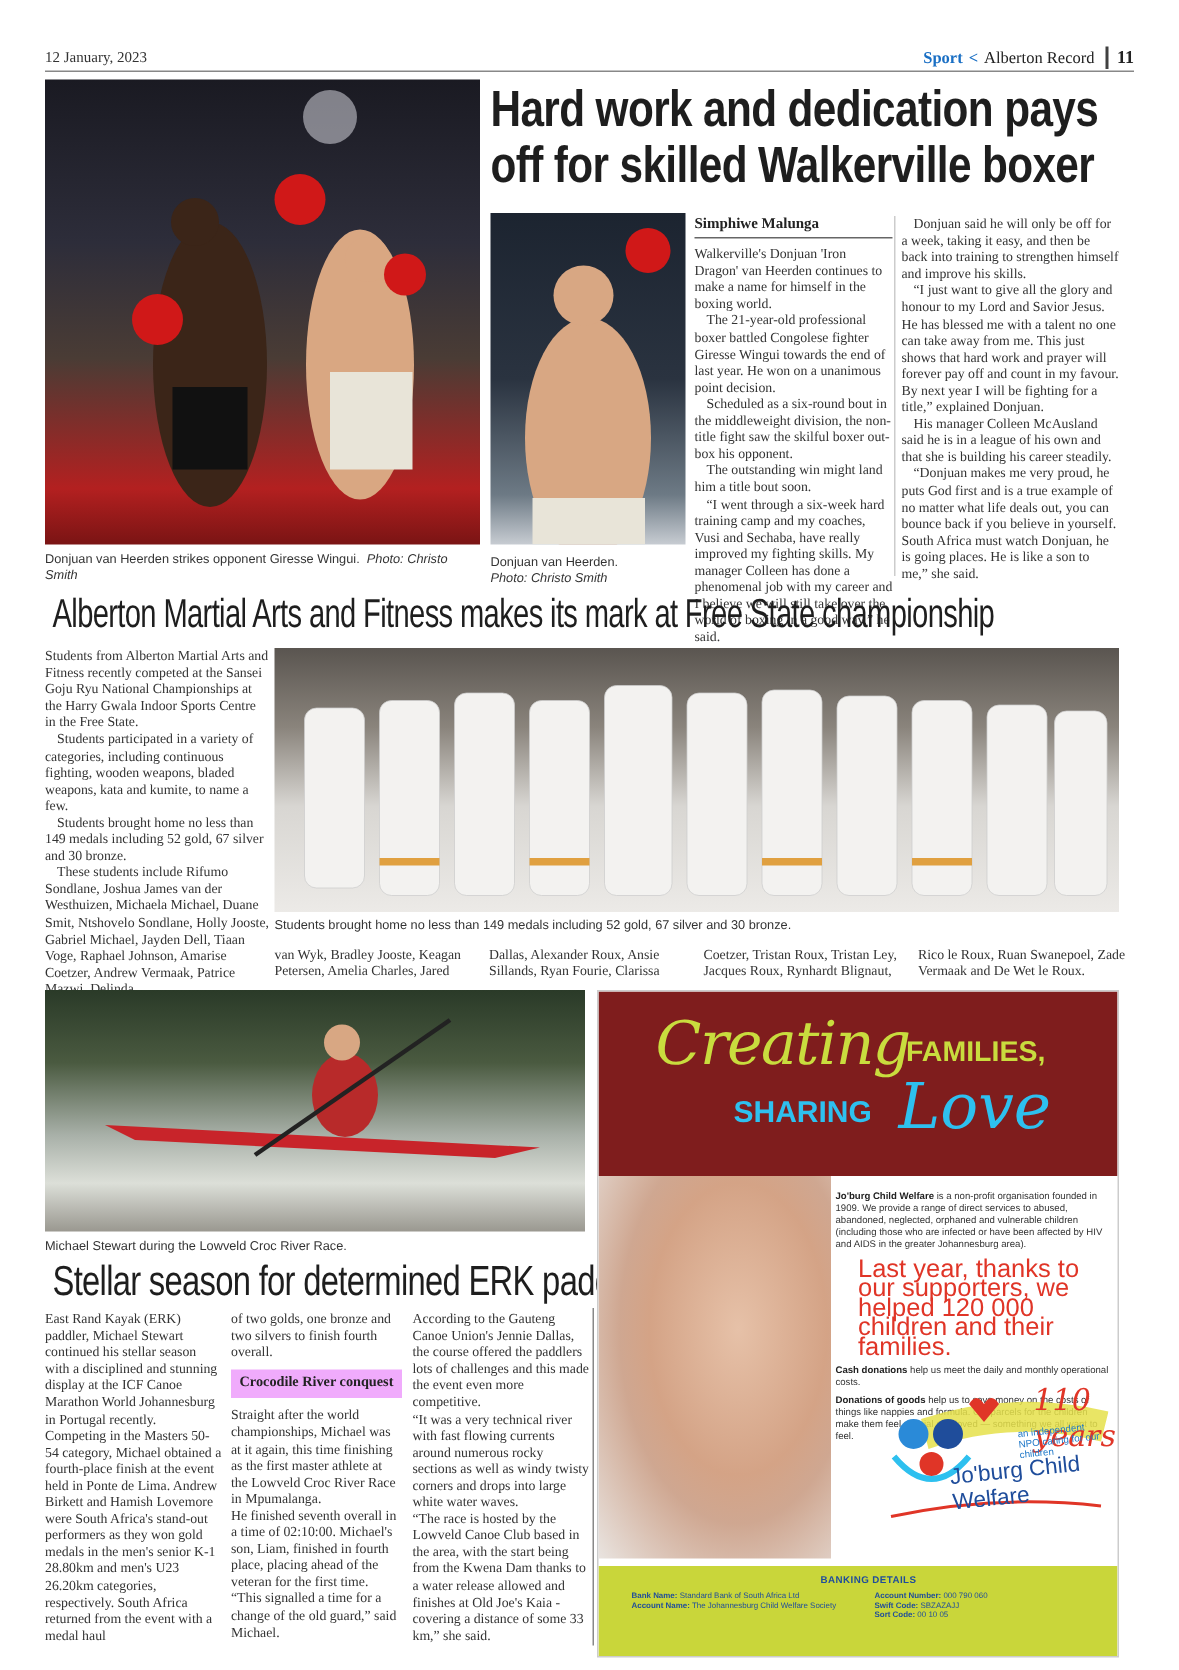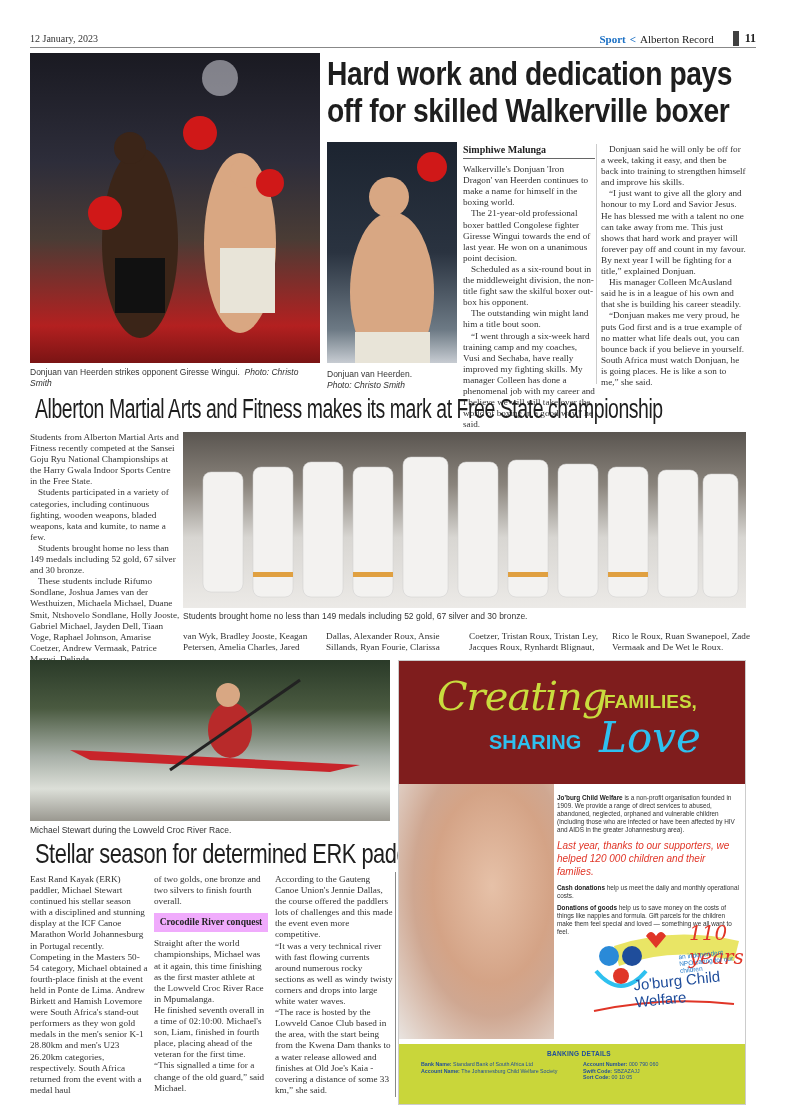--- a/index.html
+++ b/index.html
@@ -3,21 +3,21 @@
 <meta charset="utf-8">
 <style>
   * { box-sizing: border-box; margin: 0; padding: 0; }
   html, body { width: 786px; height: 1113px; background: #fff; overflow: hidden; }
   body { position: relative; font-family: "Liberation Serif", serif; color: #222; }
   .abs { position: absolute; }
   .masthead-date { left: 30px; top: 33px; font-size: 10px; color: #333; }
   .masthead-right { right: 30px; top: 31px; font-size: 11px; display: flex; align-items: center; gap: 4px; }
   .masthead-right .sport { color: #1a6fc4; font-weight: bold; }
   .masthead-right .sep { color: #1a6fc4; font-weight: bold; }
-  .masthead-right .pagenum { border-left: 6px solid #404040; padding-left: 6px; margin-left: 15px; font-weight: bold; font-size: 12px; }
+  .masthead-right .pagenum { border-left: 2px solid #404040; padding-left: 6px; margin-left: 3px; font-weight: bold; font-size: 12px; }
   .rule { left: 30px; right: 30px; top: 47px; height: 1px; background: #888; }
 
   .photo { background: #333; overflow: hidden; }
   .caption { font-family: "Liberation Sans", sans-serif; font-size: 8.5px; color: #333; line-height: 11px; }
   .caption i { font-style: italic; }
 
   .headline-condensed { font-family: "Liberation Sans", sans-serif; font-weight: bold; letter-spacing: -0.5px; color: #1e1e1e; transform-origin: left top; }
   .light-headline { font-family: "Liberation Sans", sans-serif; color: #1e1e1e; letter-spacing: -0.6px; }
 
   .col { font-size: 9.2px; line-height: 11.1px; color: #333; text-align: left; }
@@ -30,21 +30,21 @@
   
   .ad { left: 398px; top: 660px; width: 348px; height: 445px; border: 1px solid #ccc; overflow: hidden; background: #fff; }
   .ad-banner { position: absolute; left: 0; top: 0; width: 100%; height: 123px; background: #7f1d1d; }
   .ad-creating { position: absolute; left: 38px; top: 12px; font-family: "DejaVu Serif", serif; font-style: italic; font-size: 40px; color: #c9dc3e; letter-spacing: -1px; }
   .ad-families { position: absolute; left: 205px; top: 30px; font-family: "Liberation Sans", sans-serif; font-weight: bold; font-size: 19px; color: #c9dc3e; }
   .ad-sharing { position: absolute; left: 90px; top: 70px; font-family: "Liberation Sans", sans-serif; font-weight: bold; font-size: 20px; color: #2ec0ef; }
   .ad-love { position: absolute; left: 200px; top: 52px; font-family: "DejaVu Serif", serif; font-style: italic; font-size: 42px; color: #2ec0ef; }
   .ad-photo { position: absolute; left: 0; top: 123px; width: 155px; height: 255px; background: radial-gradient(ellipse at 60% 40%, #e6c1a8 0%, #d4a386 45%, #cfa791 60%, #e9e4e0 100%); }
   .ad-text { position: absolute; left: 158px; top: 133px; width: 185px; font-family: "Liberation Sans", sans-serif; font-size: 6.4px; line-height: 8px; color: #333; }
   .ad-text b { color: #222; }
-  .ad-red { font-family: "Liberation Sans", sans-serif; font-style: italic; color: #e03527; font-size: 10px; line-height: 13px; margin: 5px 0 6px; }
+  .ad-red { font-family: "Liberation Sans", sans-serif; color: #e03527; font-size: 17px; line-height: 13px; margin: 5px 15px 6px; }
   .ad-text p { margin-bottom: 4px; }
   .ad-logo { position: absolute; left: 175px; top: 255px; width: 165px; height: 100px; }
   .ad-years { position: absolute; left: 115px; top: 5px; font-family: "DejaVu Serif", serif; font-style: italic; color: #e03527; font-size: 20px; }
   .ad-npo { position: absolute; left: 105px; top: 34px; font-family: "Liberation Sans", sans-serif; color: #1f78c8; font-size: 6.5px; transform: rotate(-6deg); }
   .ad-jcw { position: absolute; left: 60px; top: 55px; font-family: "Liberation Sans", sans-serif; color: #1f4d9b; font-size: 15px; transform: rotate(-6deg); }
   .ad-footer { position: absolute; left: 0; bottom: 0; width: 100%; height: 60px; display: flex; }
   .ad-footer-left { width: 155px; background: #2ec0ef; position: relative; text-align: center; padding-top: 6px; }
   .ad-footer-left::after { content: ""; position: absolute; right: -12px; top: 0; border-top: 30px solid transparent; border-bottom: 30px solid transparent; border-left: 12px solid #2ec0ef; }
   .ad-phone { font-family: "Liberation Sans", sans-serif; font-weight: bold; font-size: 17px; color: #1f4d9b; }
   .ad-small { font-family: "Liberation Sans", sans-serif; font-size: 5.5px; color: #1f4d9b; line-height: 7px; }

